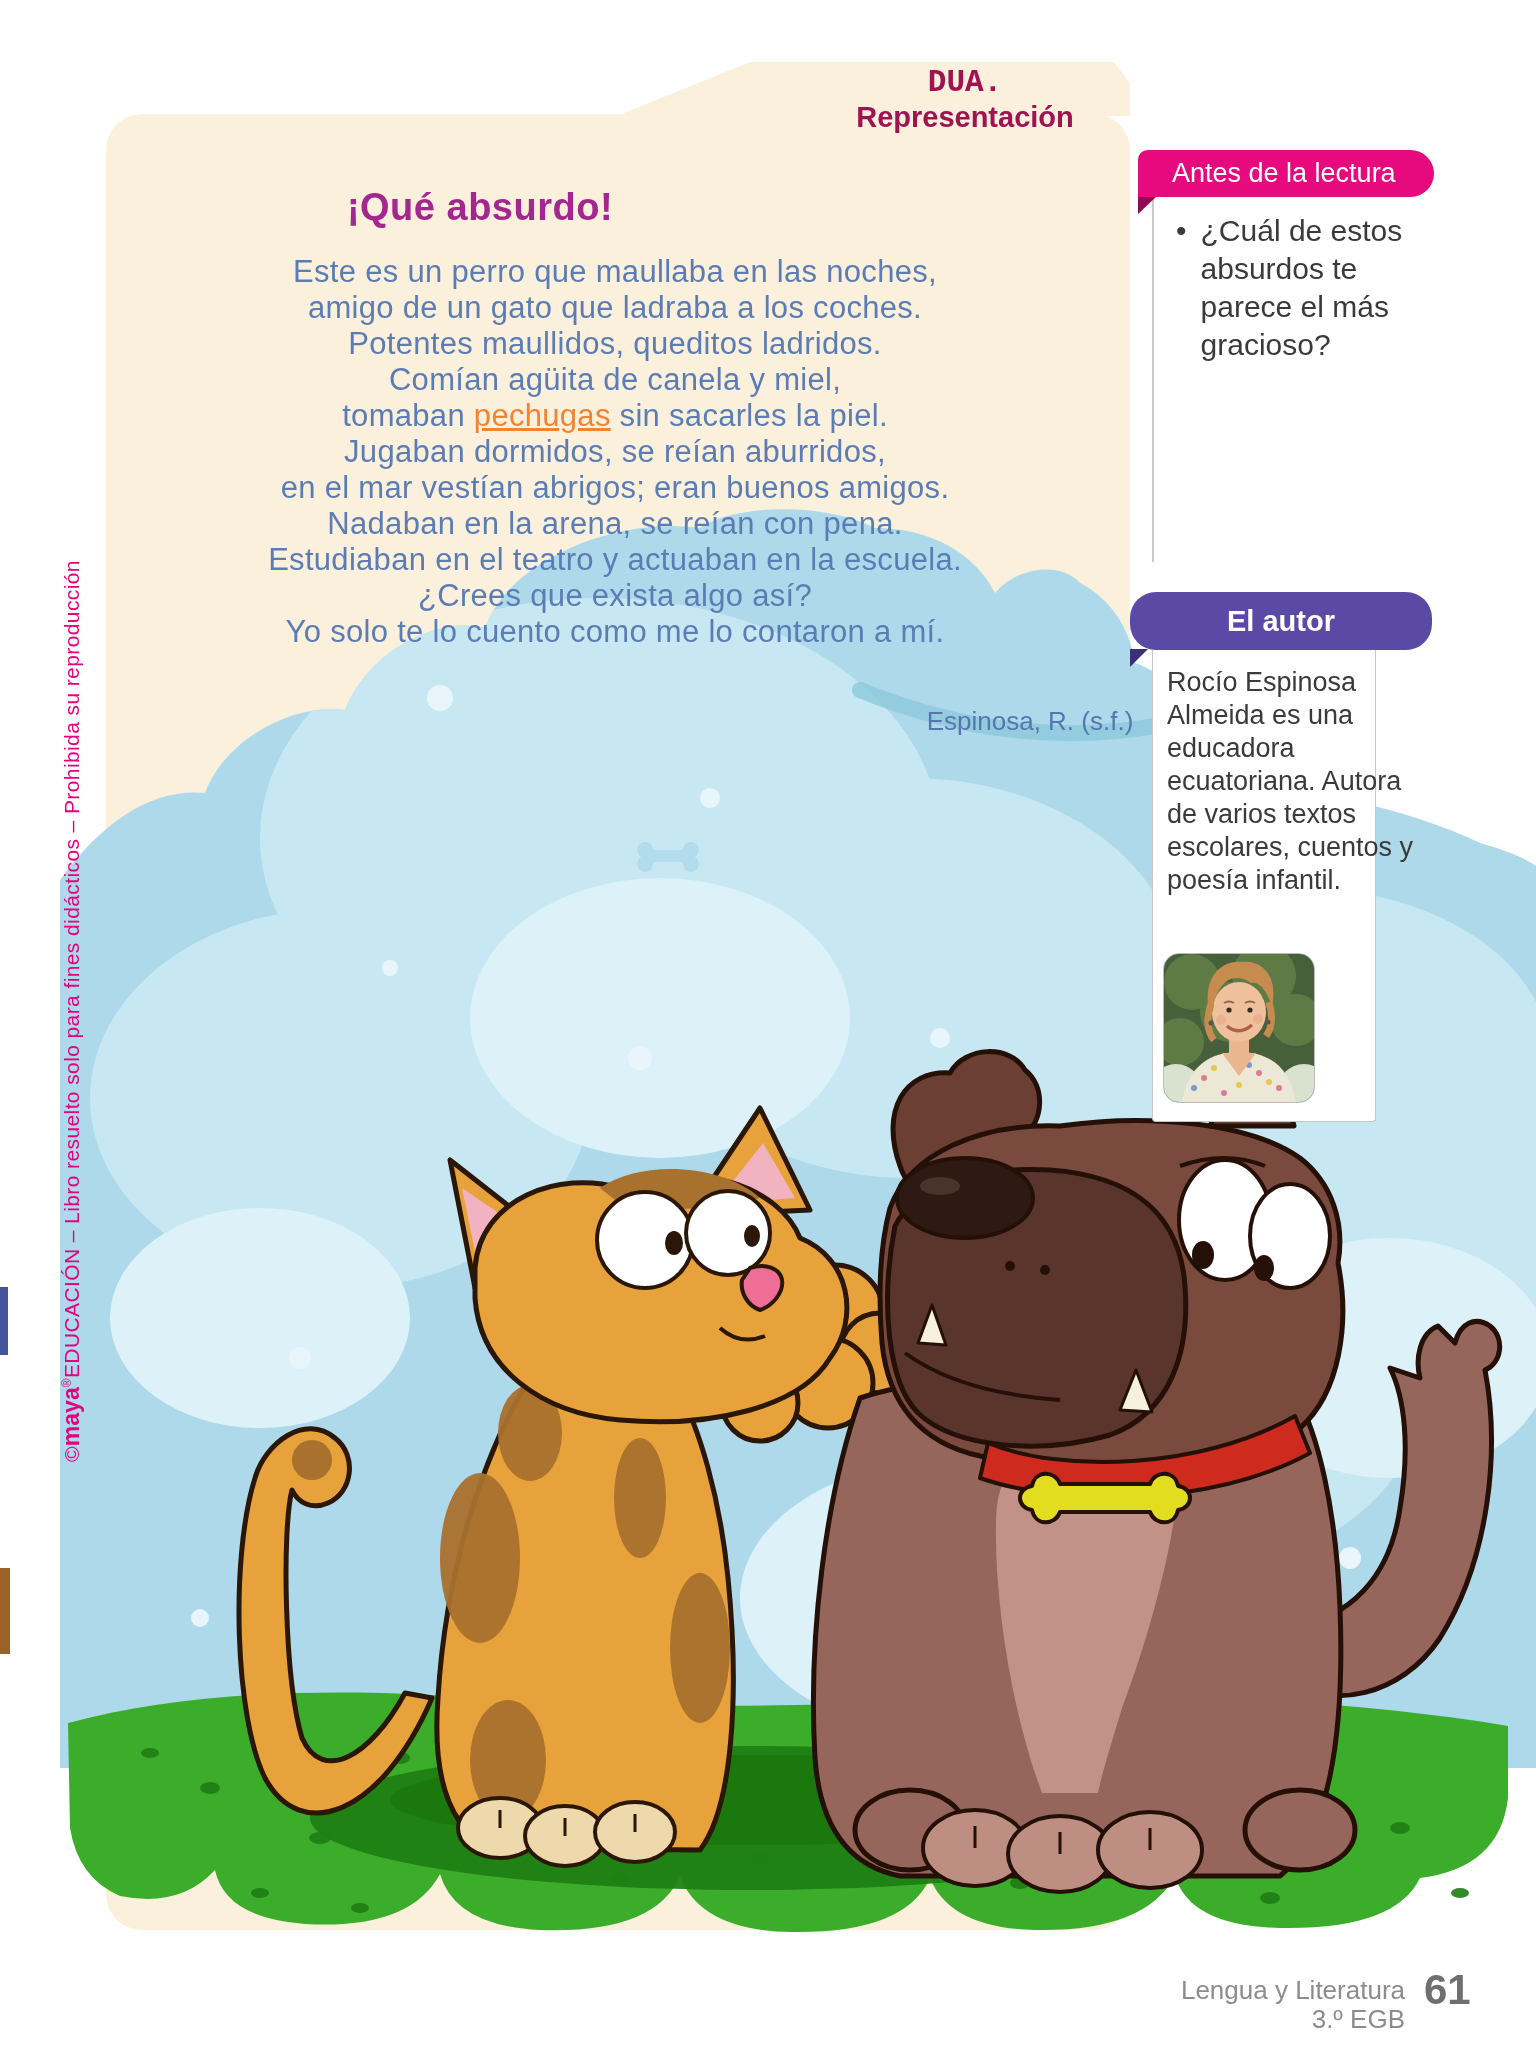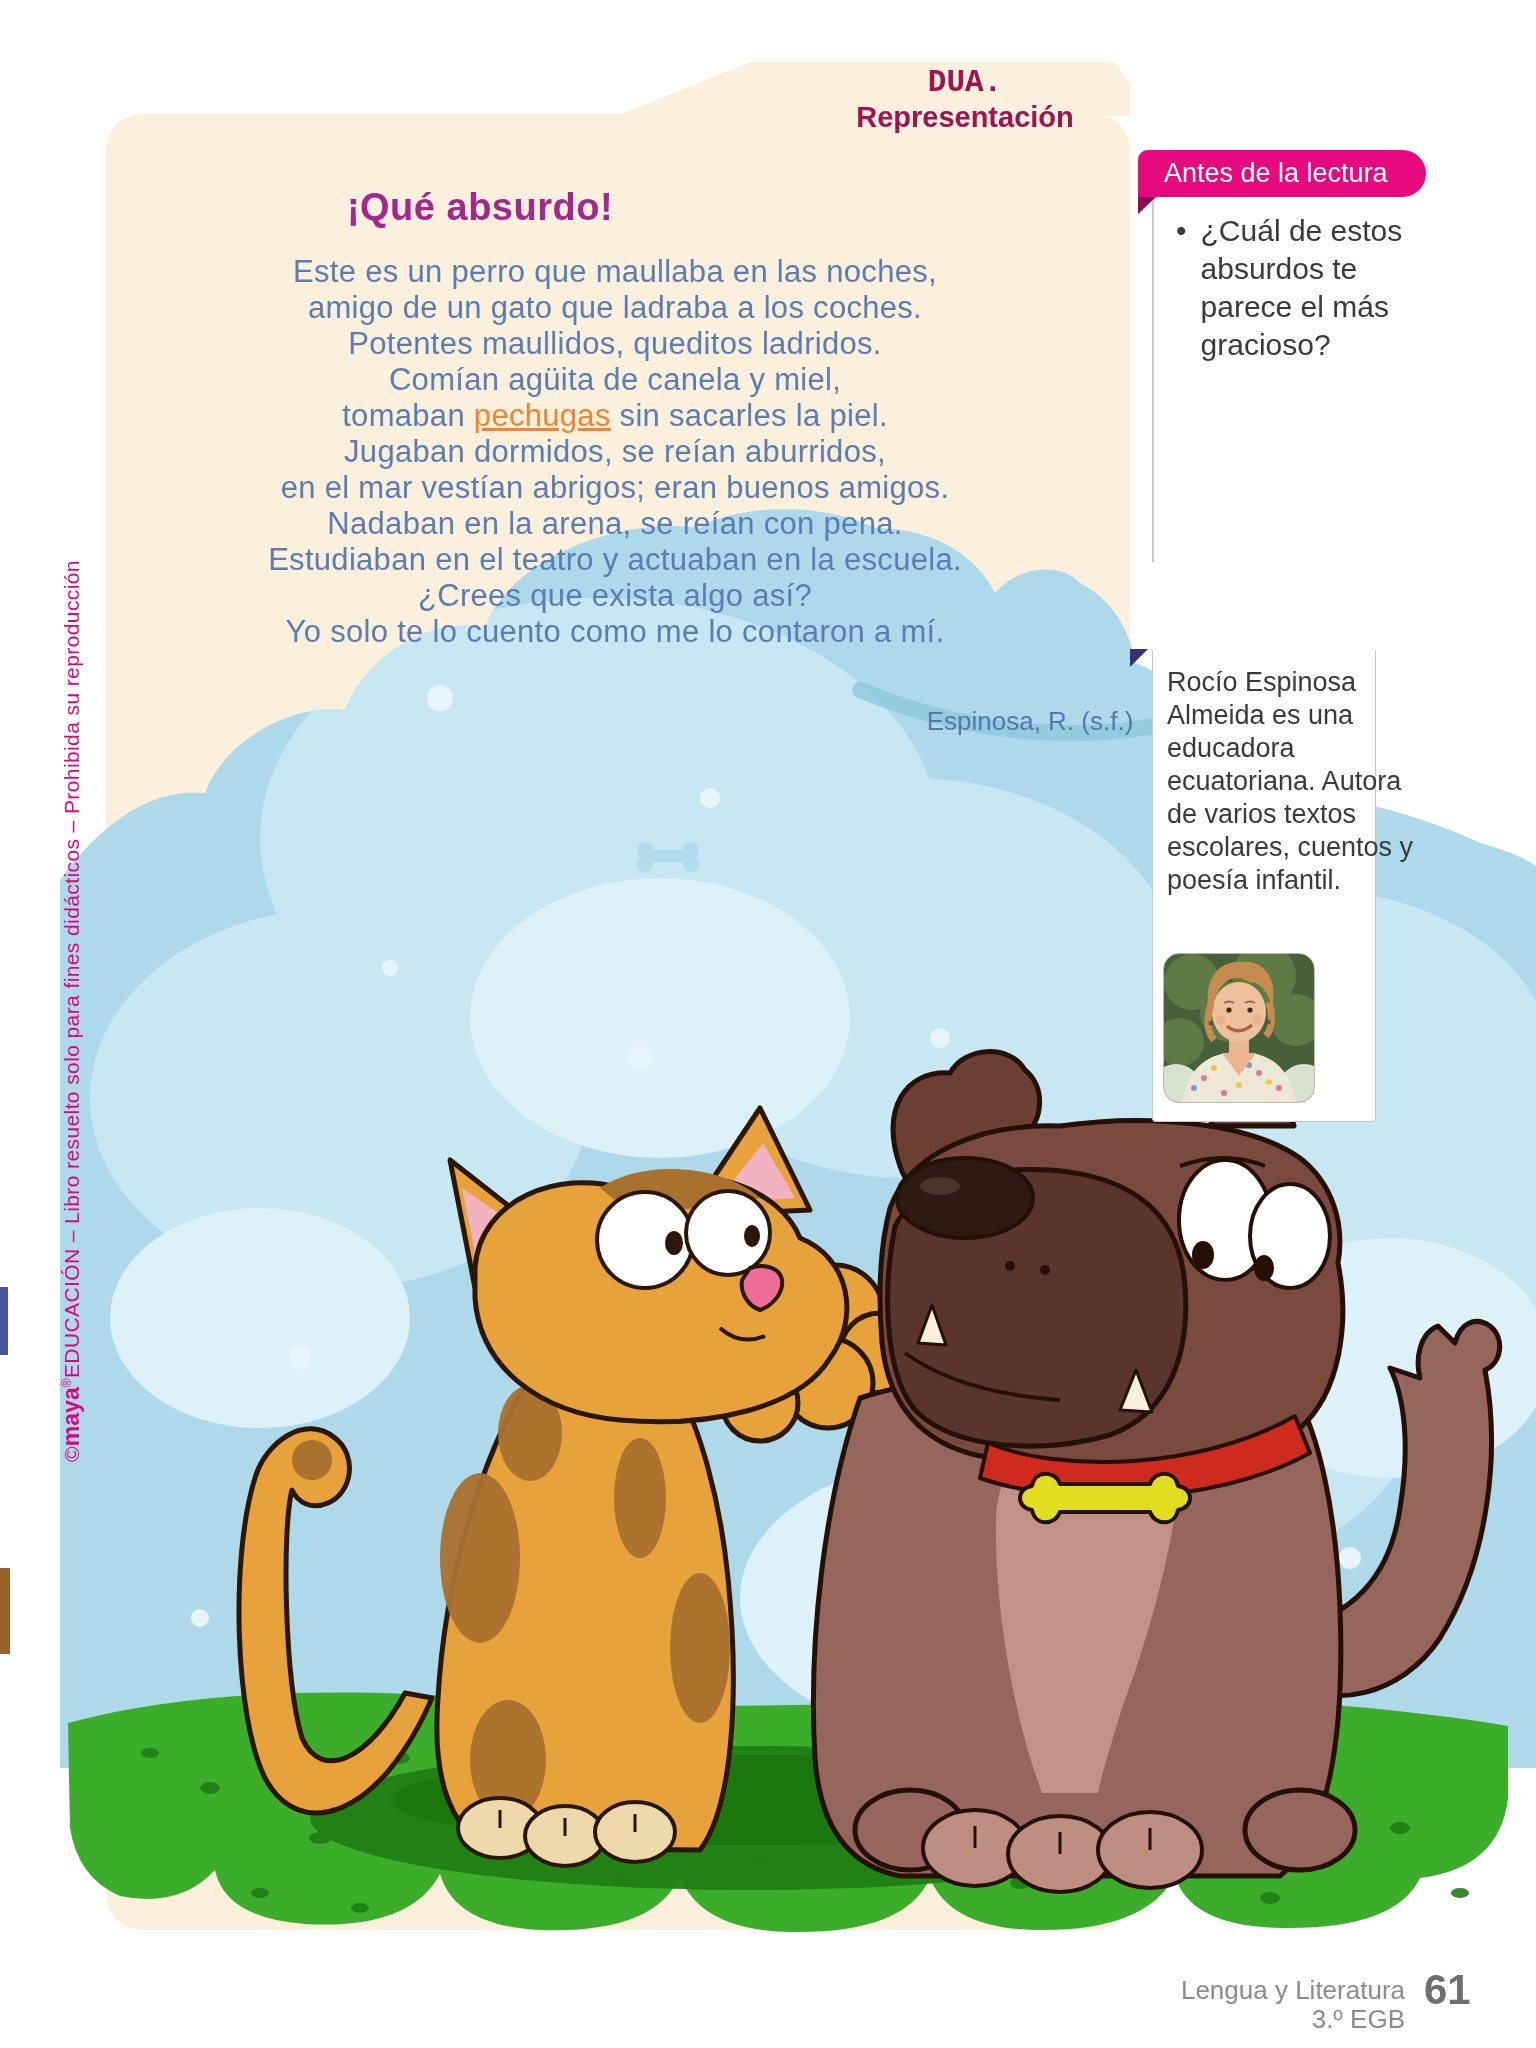--- a/index.html
+++ b/index.html
@@ -34,21 +34,21 @@
   #poem .hl{color:#F08432;text-decoration:underline;}
   #attribution{position:absolute;left:880px;top:706px;width:300px;text-align:center;z-index:3;
     color:#5577AE;font-size:26px;}
 
   
   #scene{position:absolute;left:60px;top:498px;z-index:2;}
 
   
   #pink-bar{position:absolute;left:1138px;top:150px;width:288px;height:47px;z-index:5;
     background:#E60A7E;border-radius:10px 24px 24px 0;color:#ffffff;font-size:27px;
-    line-height:47px;padding-left:0;text-align:left;}
+    line-height:47px;padding-left:8px;text-align:left;}
   #pink-bar span{margin-left:26px;}
   #pink-fold{position:absolute;left:1138px;top:197px;width:0;height:0;z-index:5;
     border-top:17px solid #8F0C52;border-right:18px solid transparent;}
   #side-rule{position:absolute;left:1152px;top:198px;width:2px;height:364px;background:#CBCBCB;z-index:4;}
   #question-block{position:absolute;left:1176px;top:212px;width:252px;z-index:5;
     color:#3A3A3A;font-size:30px;line-height:38px;display:flex;}
   #question-block .bullet{margin-right:14px;}
   #question-block .qtext{width:228px;}
 
   #vocab{position:absolute;left:1133px;top:406px;width:302px;z-index:5;
@@ -307,20 +307,21 @@
     <span>Antes de la lectura</span>
   </div>
   <div id="pink-fold"></div>
   <div id="side-rule"></div>
   <div id="question-block">
     <span class="bullet">•</span>
     <span class="qtext">¿Cuál de estos absurdos te parece el más gracioso?</span>
   </div>
 
 
+  <div id="autor-bar">El autor</div>
   <div id="autor-fold"></div>
   <div id="author-panel">
     <div class="bio">Rocío Espinosa Almeida es una educadora ecuatoriana. Autora de varios textos escolares, cuentos y poesía infantil.</div>
     <div id="author-photo">
       <svg width="150" height="148" viewBox="0 0 150 148">
         <rect width="150" height="148" fill="#47603A"></rect>
         <g fill="#5E7B46">
           <circle cx="28" cy="28" r="28"></circle>
             <circle cx="100" cy="22" r="32"></circle>
           <circle cx="66" cy="58" r="30"></circle>

